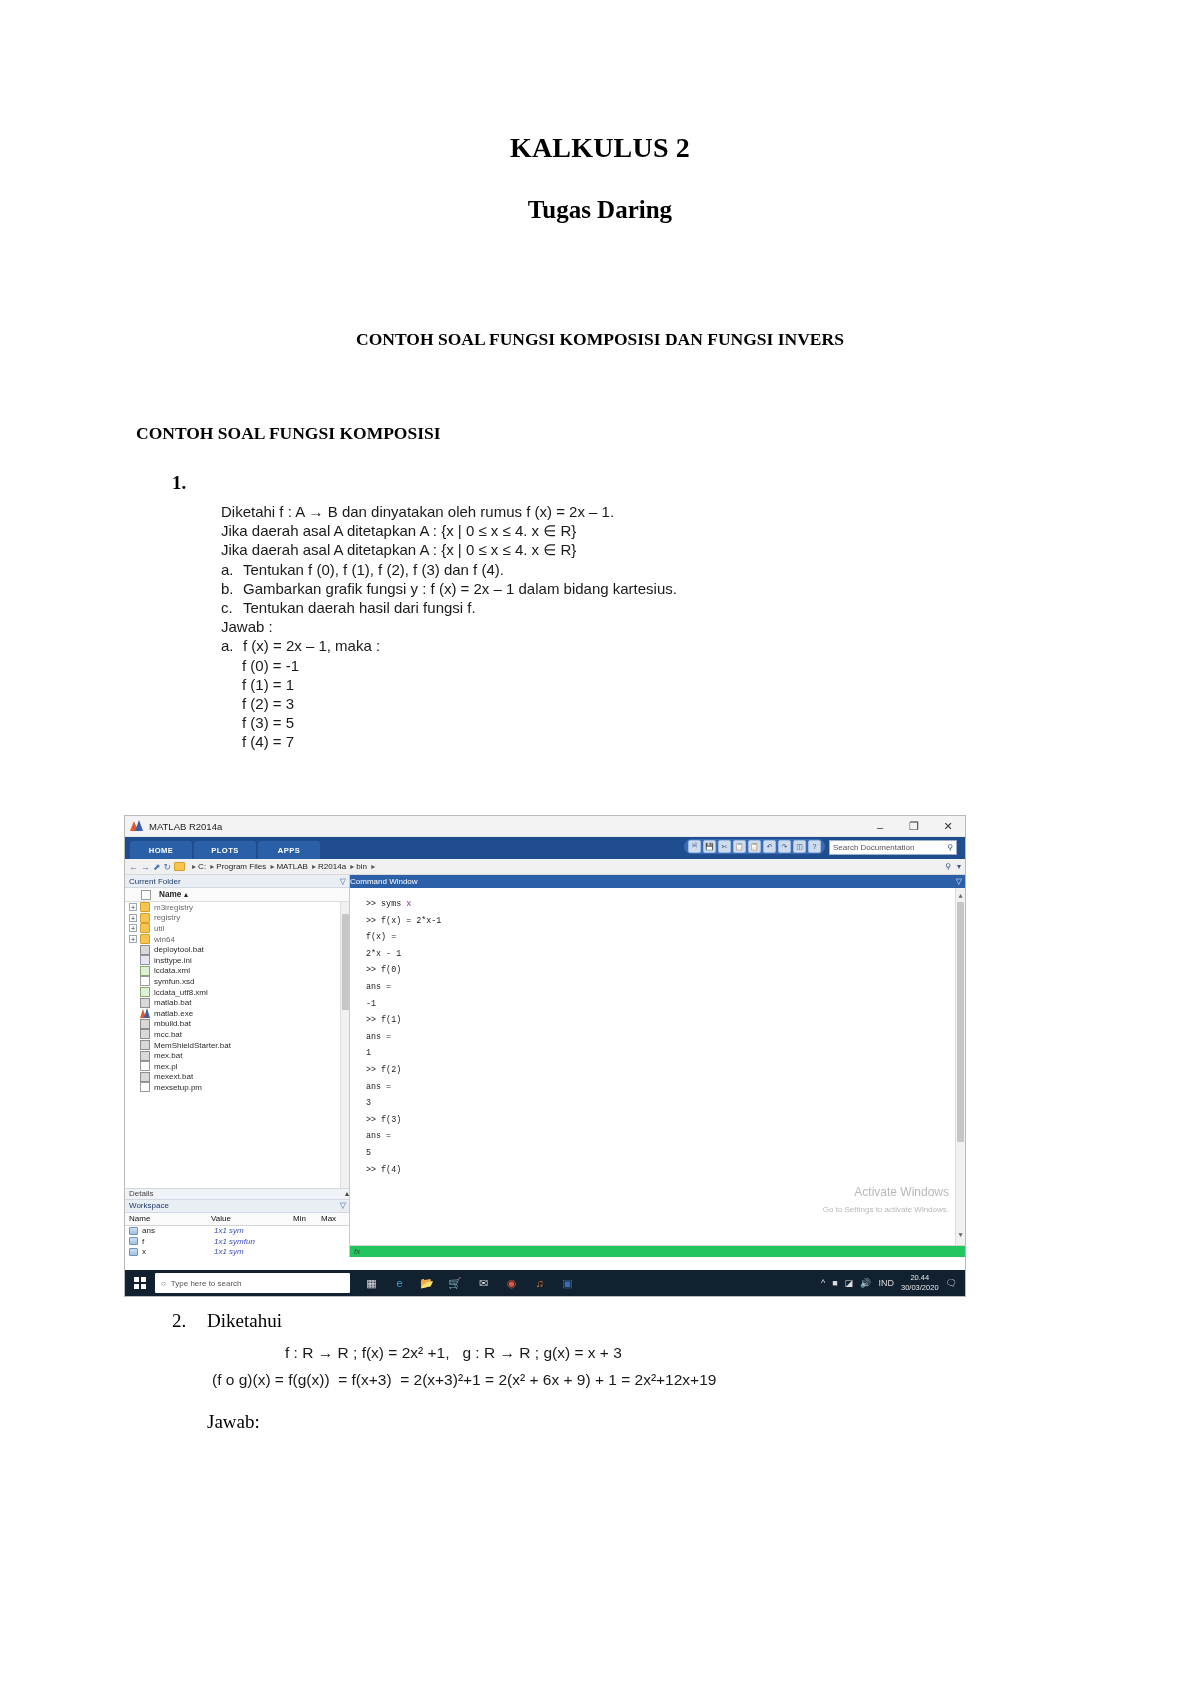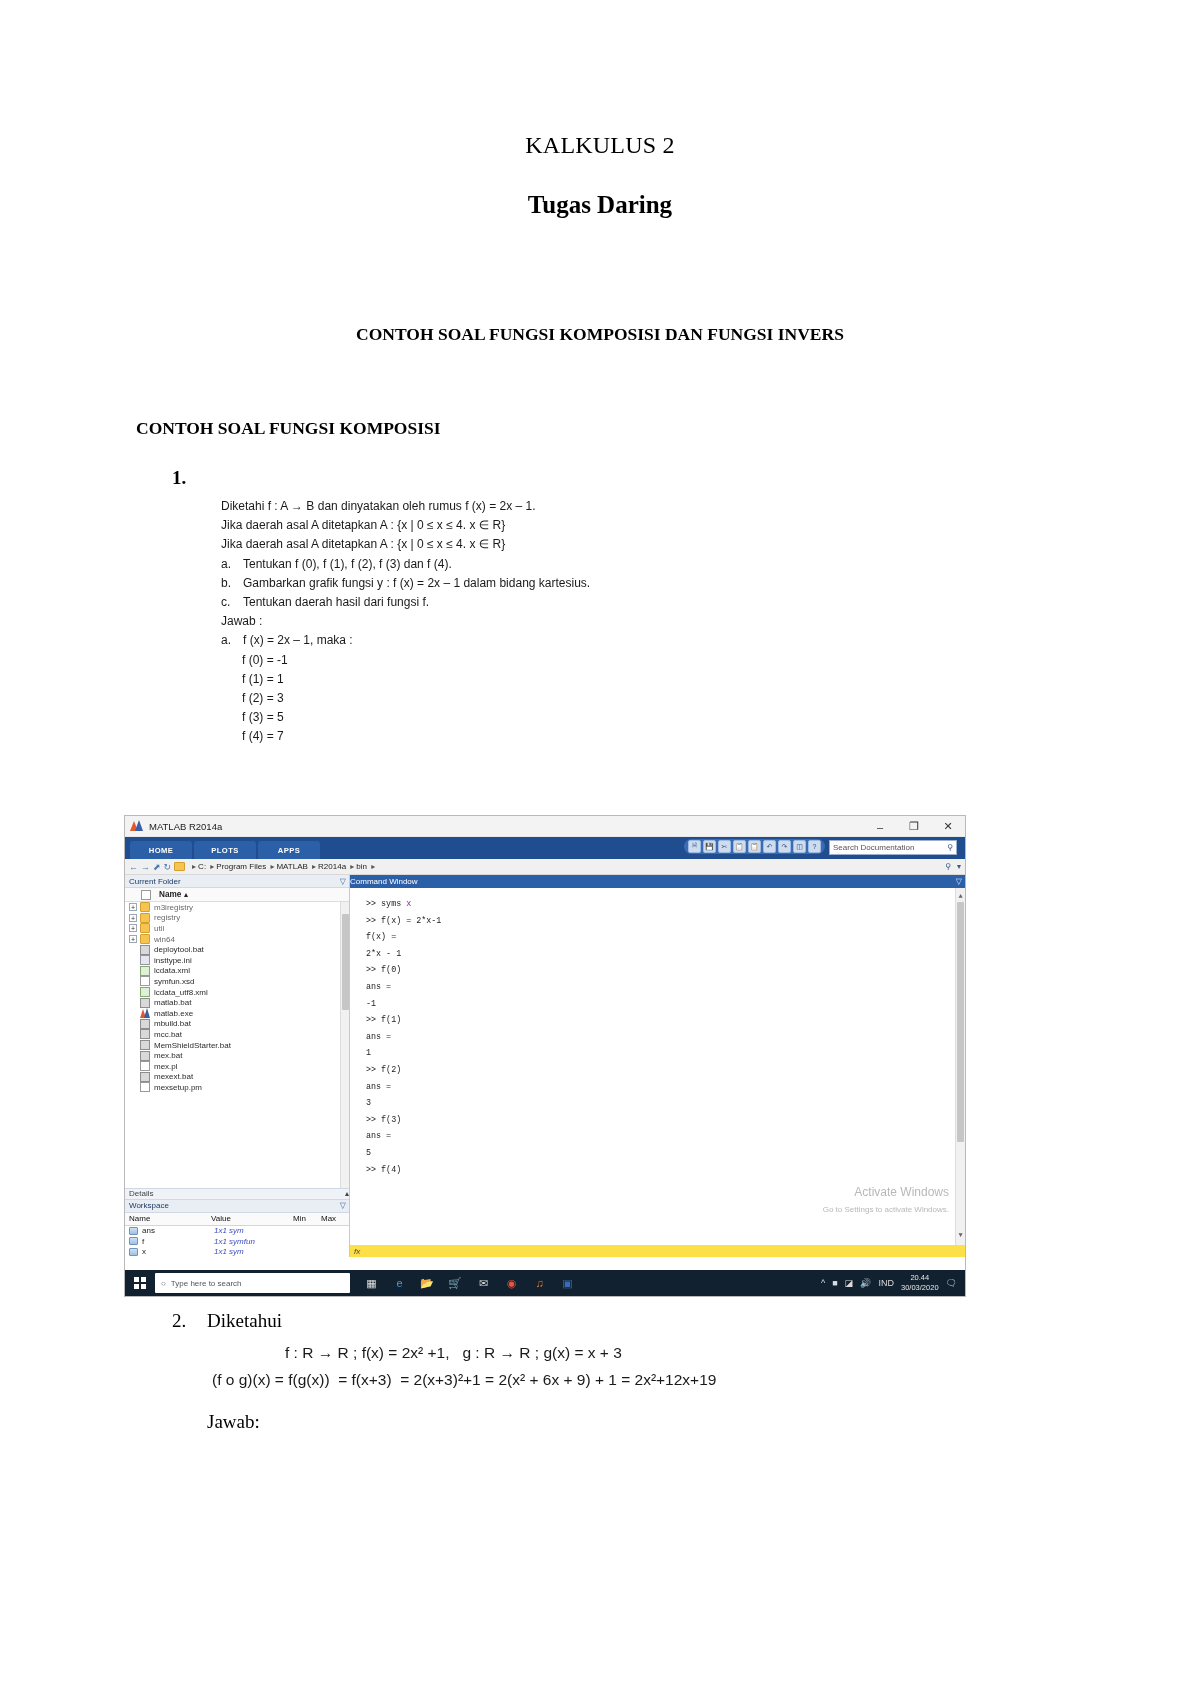--- a/index.html
+++ b/index.html
@@ -9,21 +9,21 @@
     background:#ffffff;
     font-family:"Liberation Serif", serif;
     color:#000;
     position:relative;
     overflow:hidden;
   }
   .page { position:relative; width:1200px; height:1698px; padding:0; }
 
   
   .doc-title {
-    text-align:center; font-weight:normal; font-size:24px;
+    text-align:center; font-weight:bold; font-size:28px;
     letter-spacing:0.2px; margin:0; padding-top:132px;
     font-family:"Liberation Serif", serif;
   }
   .doc-subtitle {
     text-align:center; font-weight:bold; font-size:25px;
     margin:0; padding-top:32px;
   }
   .section-center {
     text-align:center; font-weight:bold; font-size:17.5px;
     margin:0; padding-top:105px;
@@ -33,21 +33,21 @@
     margin:0; padding-top:73px; padding-left:136px;
   }
   .num-1 {
     font-weight:bold; font-size:19px;
     padding-left:172px; padding-top:28px;
   }
 
   
   .prob-block {
     font-family:"Liberation Sans", sans-serif;
-    font-size:12px;
+    font-size:15px;
     line-height:19.2px;
     color:#1a1a1a;
     padding-left:221px;
     padding-top:8px;
   }
   .prob-block .ln { white-space:pre; }
   .prob-block .lbl { display:inline-block; width:22px; }
   .prob-block .sub { padding-left:21px; }
 
   
@@ -231,21 +231,21 @@
     background:#f1f1f1; border-left:1px solid #dcdcdc;
   }
   .cw-arrow { font-size:7px; text-align:center; color:#666; }
   .activate-wm {
     position:absolute; right:16px; bottom:26px; text-align:right;
     color:#b8b8b8; font-family:"Liberation Sans", sans-serif;
   }
   .aw-1 { font-size:12px; }
   .aw-2 { font-size:8px; padding-top:2px; }
   .fx-bar {
-    height:12px; border-top:1px solid #d8d8d8; background:#fde047;
+    height:12px; border-top:1px solid #d8d8d8; background:#22c55e;
     font-size:8px; color:#444; display:flex; align-items:center;
     padding-left:4px; font-style:italic;
   }
 
   
   .taskbar {
     position:absolute; left:0; bottom:0; width:100%; height:26px;
     background:#12212f; display:flex; align-items:center;
     color:#e6e6e6; font-size:8px;
   }

